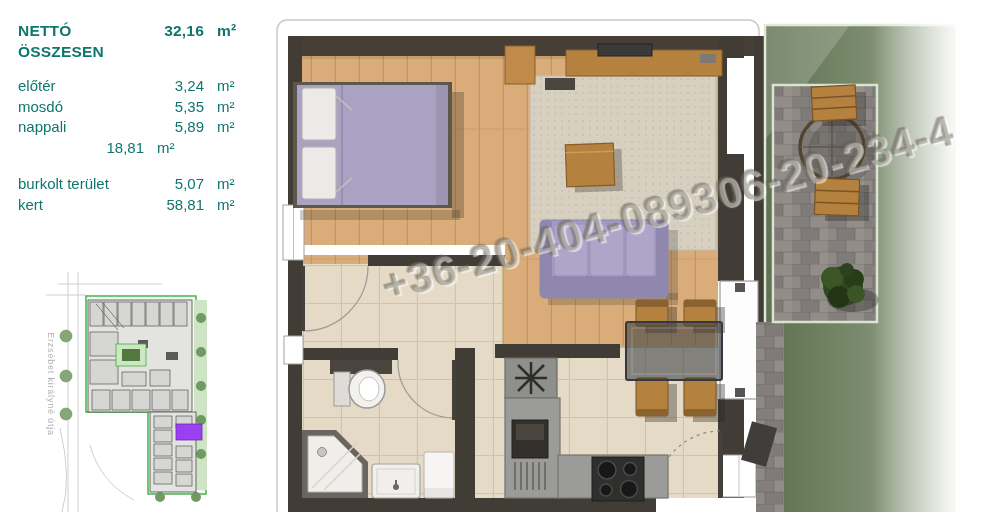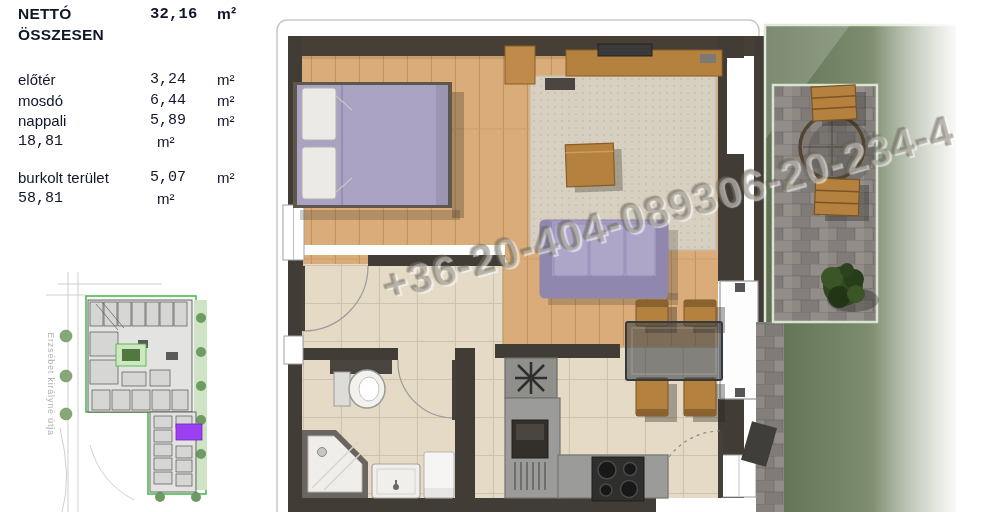--- a/index.html
+++ b/index.html
@@ -8,26 +8,26 @@
     --counter_gray:#9b9b99; --paver_gray:#8b8683; --furniture_wood:#b5813f;
     --rug_beige:#d7d0c1; --grass_green:#6e7f5c;
     --site_outline_green:#44b649; --site_highlight_purple:#9b3ff2;
   }
   html,body{margin:0;padding:0;background:#fff;}
   #canvas{position:relative;width:1000px;height:512px;overflow:hidden;background:#fff;
     font-family:"Liberation Sans", sans-serif;}
   svg{position:absolute;left:0;top:0;}
 
   
-  .area-panel{position:absolute;left:18px;top:4px;width:224px;color:#0f172a;font-size:15px;z-index:5;}
+  .area-panel{position:absolute;left:18px;top:21px;width:224px;color:#0f766e;font-size:15px;z-index:5;}
   .arow{display:grid;grid-template-columns:1fr 54px 32px;column-gap:6px;line-height:20.5px;}
-  .arow .val{font-family:Liberation Mono, monospace;}
+  .arow .val{text-align:right;}
   .arow .unit{padding-left:7px;}
   .arow.total{font-weight:bold;font-size:15.5px;letter-spacing:0.2px;}
-  .group-rooms{margin-top:25px;}
+  .group-rooms{margin-top:14px;}
   .group-outdoor{margin-top:16px;}
 
   
   .street-label{position:absolute;left:51px;top:384px;transform:translate(-50%,-50%) rotate(90deg);
     white-space:nowrap;font-size:9px;color:#b2b2b2;letter-spacing:0.8px;z-index:6;}
 
   
   .watermark{position:absolute;left:383px;top:266px;transform:rotate(-15.5deg);transform-origin:0 50%;
     font-weight:bold;font-size:43px;line-height:43px;letter-spacing:1px;white-space:nowrap;
     color:rgba(128,122,110,0.40);
@@ -372,40 +372,41 @@
       <span class="unit">m²</span>
     </div>
     <div class="group-rooms">
       <div class="arow">
         <span class="lbl">előtér</span>
         <span class="val">3,24</span>
         <span class="unit">m²</span>
       </div>
       <div class="arow">
         <span class="lbl">mosdó</span>
-        <span class="val">6,44</span>
+        <span class="val">5,35</span>
         <span class="unit">m²</span>
       </div>
       <div class="arow">
         <span class="lbl">nappali</span>
         <span class="val">5,89</span>
         <span class="unit">m²</span>
       </div>
       <div class="arow">
         <span class="val">18,81</span>
         <span class="unit">m²</span>
       </div>
     </div>
     <div class="group-outdoor">
       <div class="arow">
         <span class="lbl">burkolt terület</span>
         <span class="val">5,07</span>
         <span class="unit">m²</span>
       </div>
       <div class="arow">
+        <span class="lbl">kert</span>
         <span class="val">58,81</span>
         <span class="unit">m²</span>
       </div>
     </div>
   </div>
 
   <div class="street-label">Erzsébet királyné útja</div>
 
   <div class="watermark">+36-20-404-089306-20-234-4</div>
 

